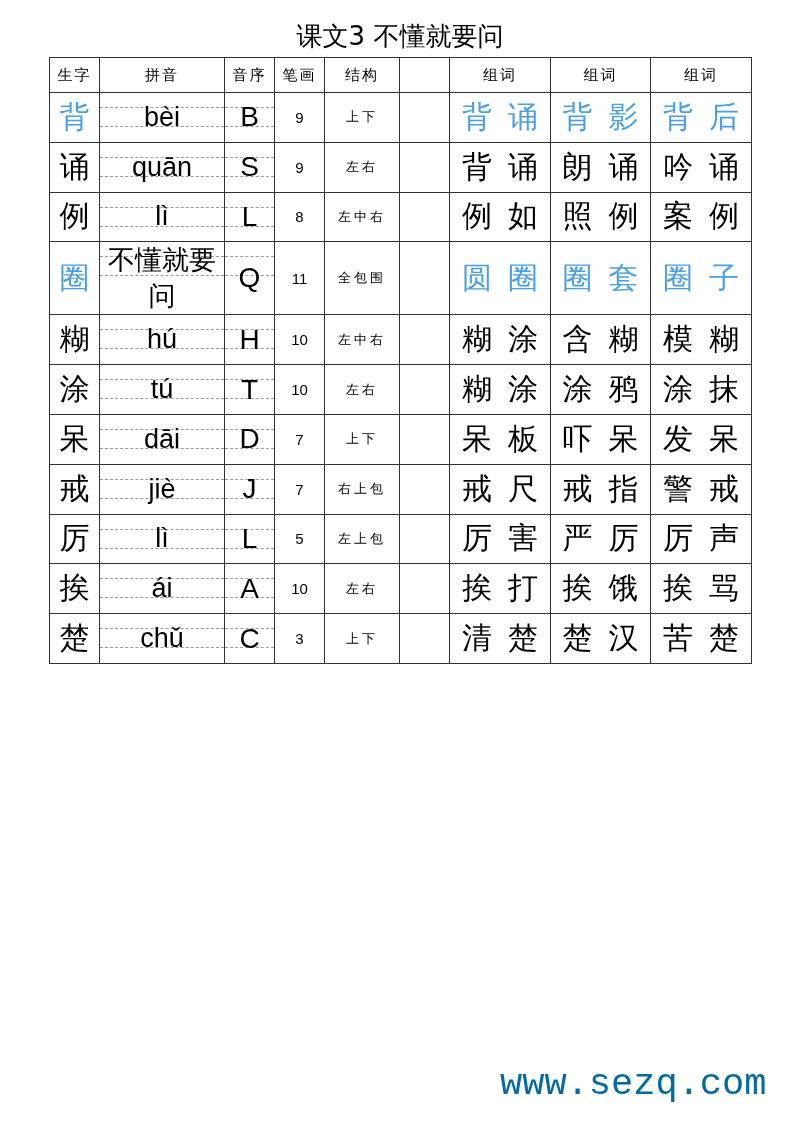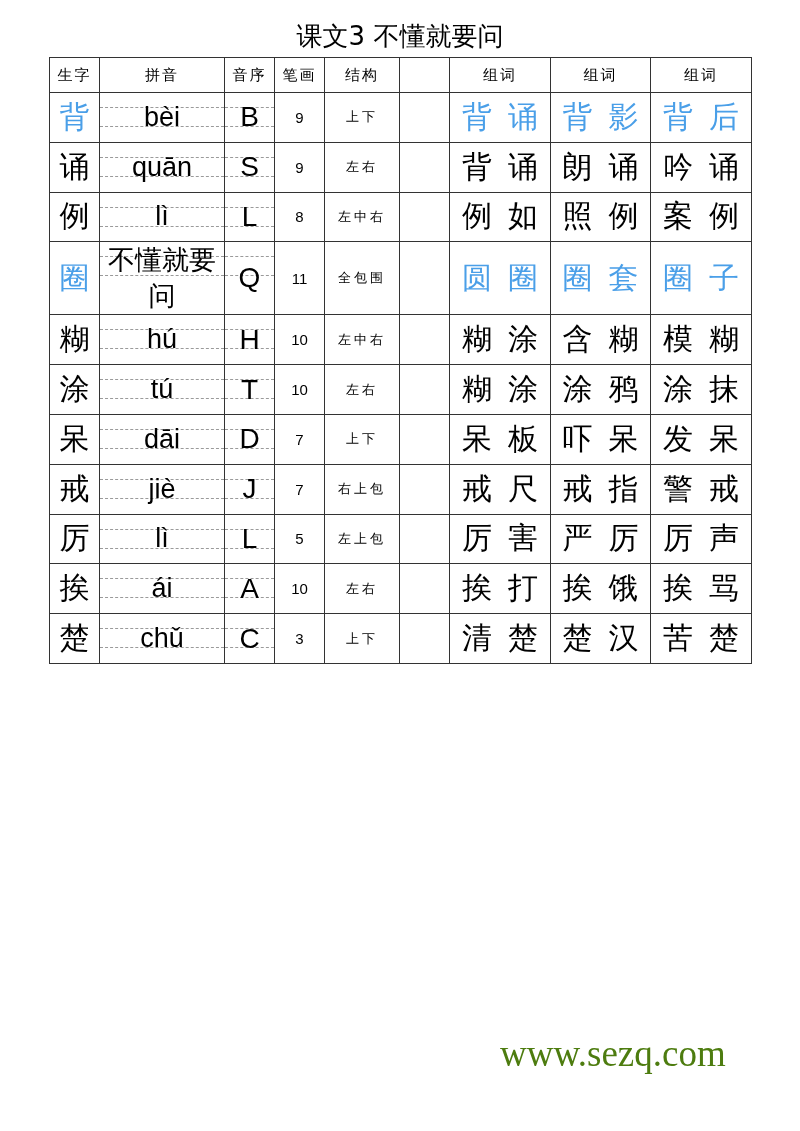--- a/index.html
+++ b/index.html
@@ -19,22 +19,22 @@
   .c-letter { font-size: 28px; font-family: "Liberation Sans", sans-serif; }
   .c-num { font-size: 15px; font-family: "Liberation Sans", sans-serif; }
   .c-struct { font-size: 13px; font-family: Liberation Mono, monospace; letter-spacing: 3px; }
   .c-word { font-size: 30px; font-family: Liberation Sans, sans-serif; }
   .c-word .w1, .c-word .w2 { display: inline-block; width: 46px; text-align: center; }
   .blue { color: #4a9fe8; }
   .guide { position: absolute; left: 0; right: 0; border-top: 1px dashed #9a9a9a; height: 0; }
   .guide.g1 { top: 14px; }
   .guide.g2 { top: 33px; }
   .cell-text { position: relative; z-index: 1; }
-  .watermark { position: absolute; left: 500px; top: 1032px; font-size: 37px;
-               color: #4d7c0f; font-family: Liberation Serif, serif; }
+  .watermark { position: absolute; left: 500px; top: 1063px; font-size: 37px;
+               color: #0369a1; font-family: Liberation Mono, monospace; }
 </style>
 </head>
 <body>
 
 <div class="title">课文3  不懂就要问</div>
 
 <table class="grid">
   <colgroup>
     <col style="width:50px">
       <col style="width:125px">

